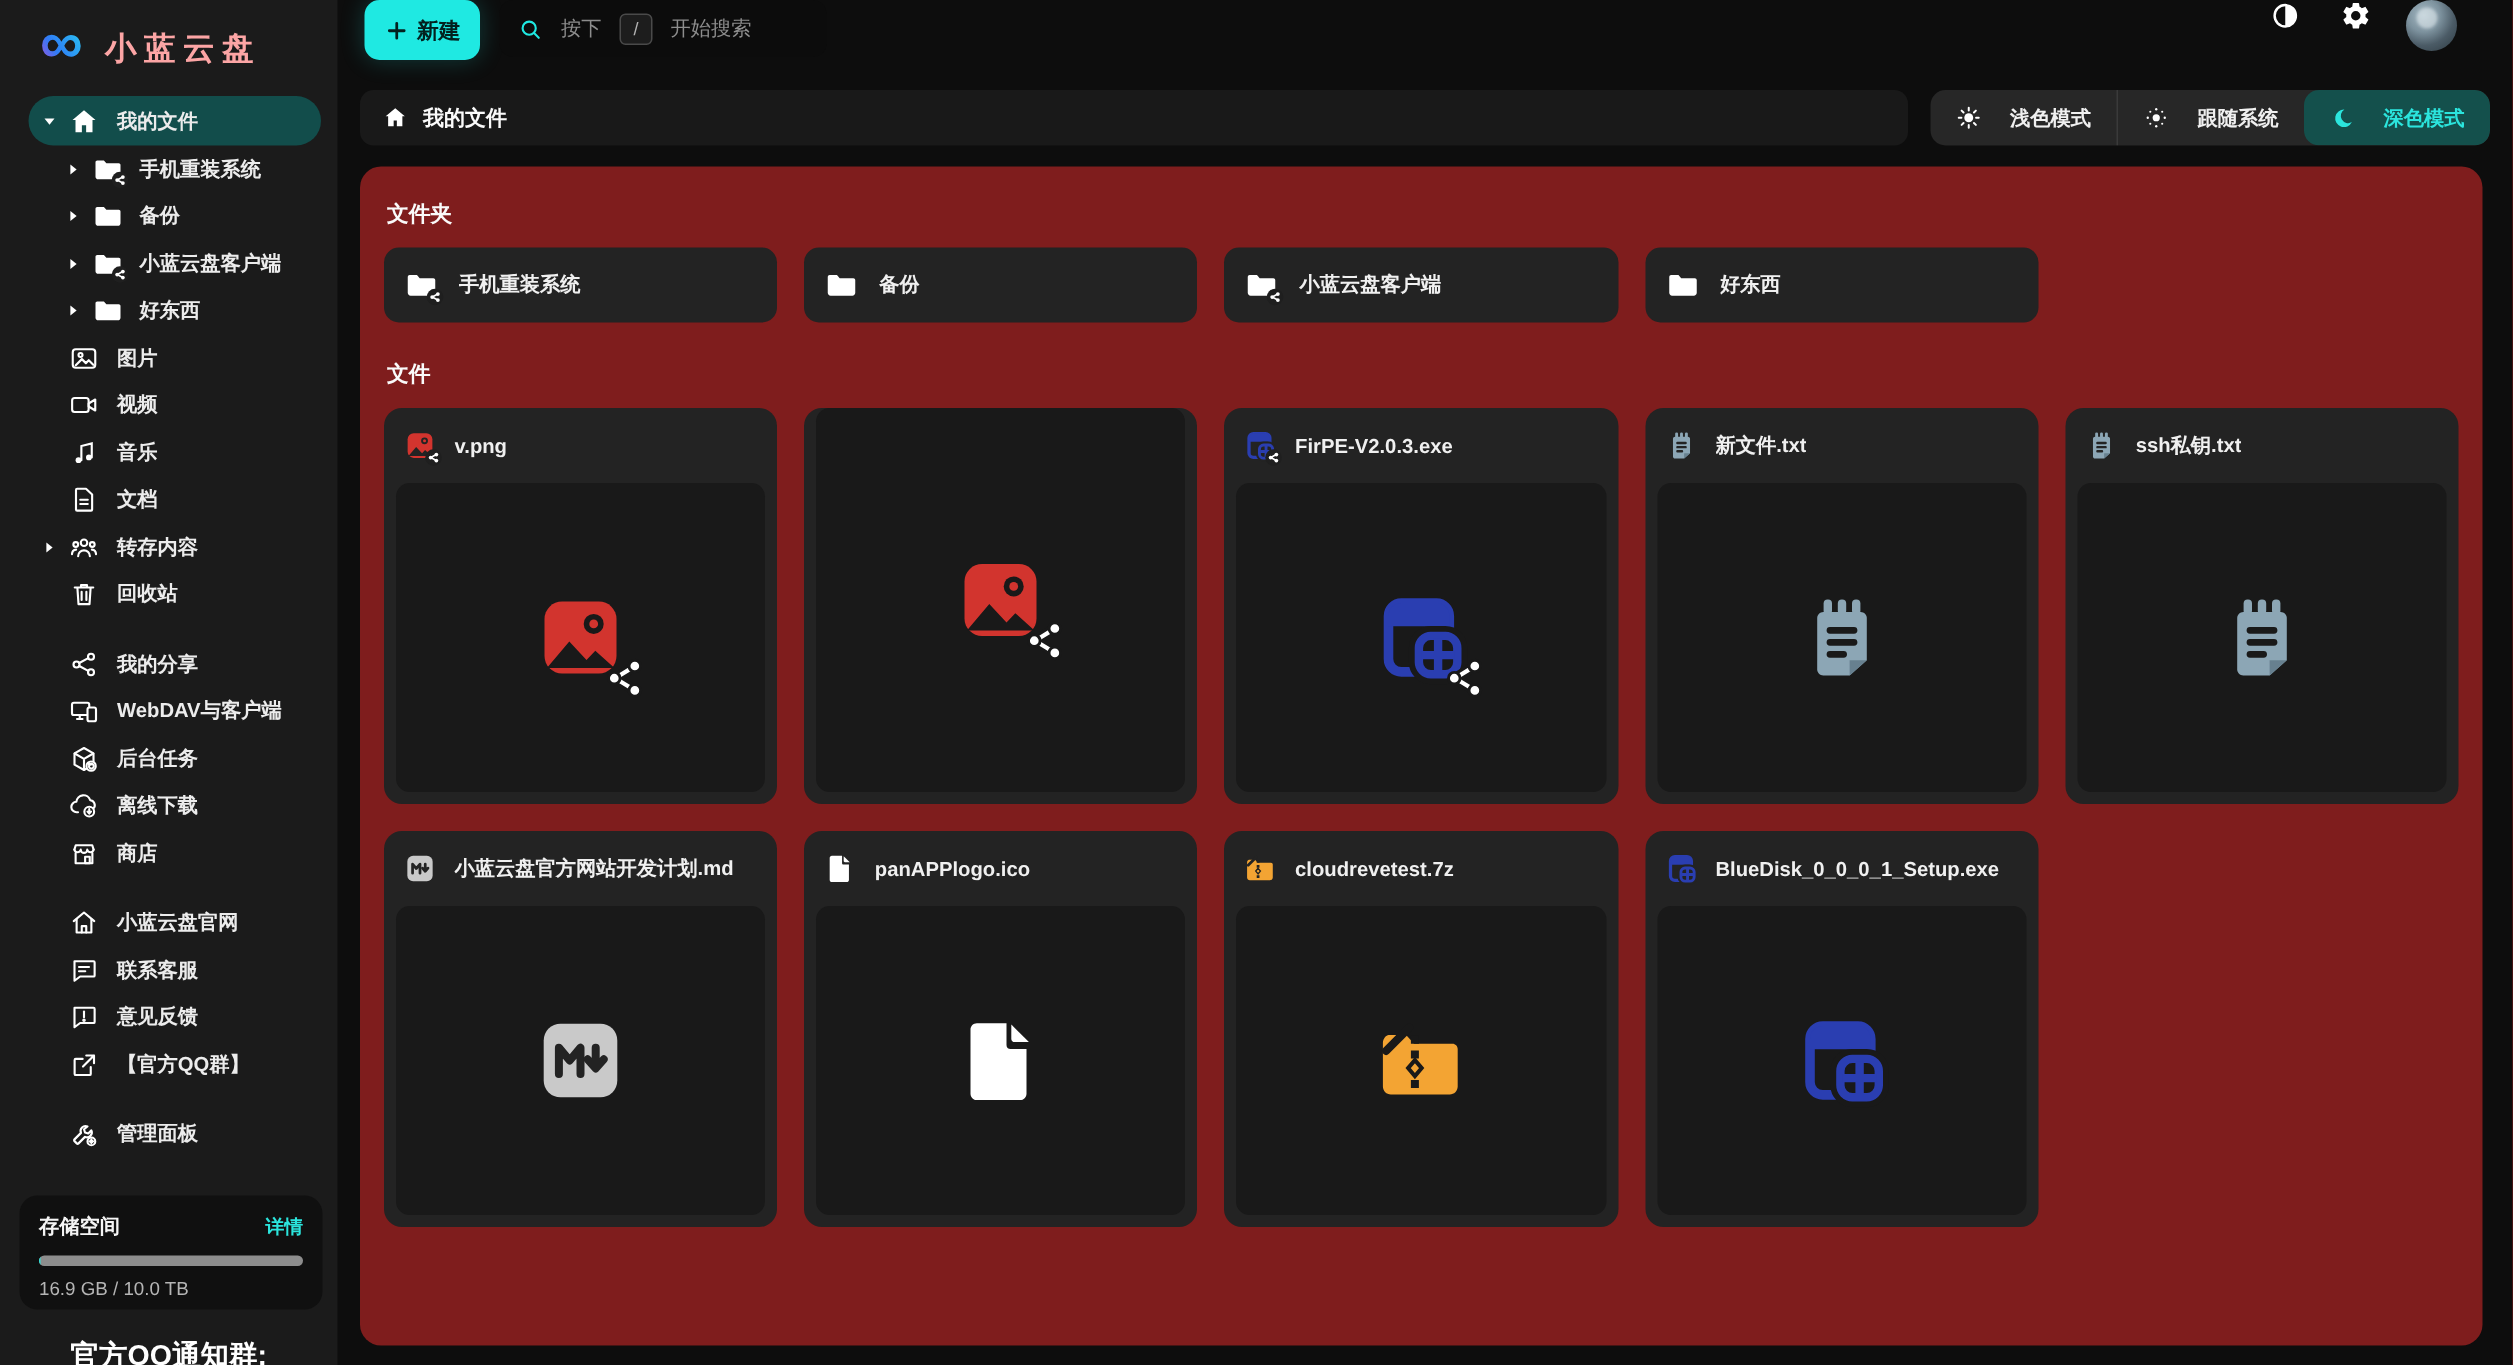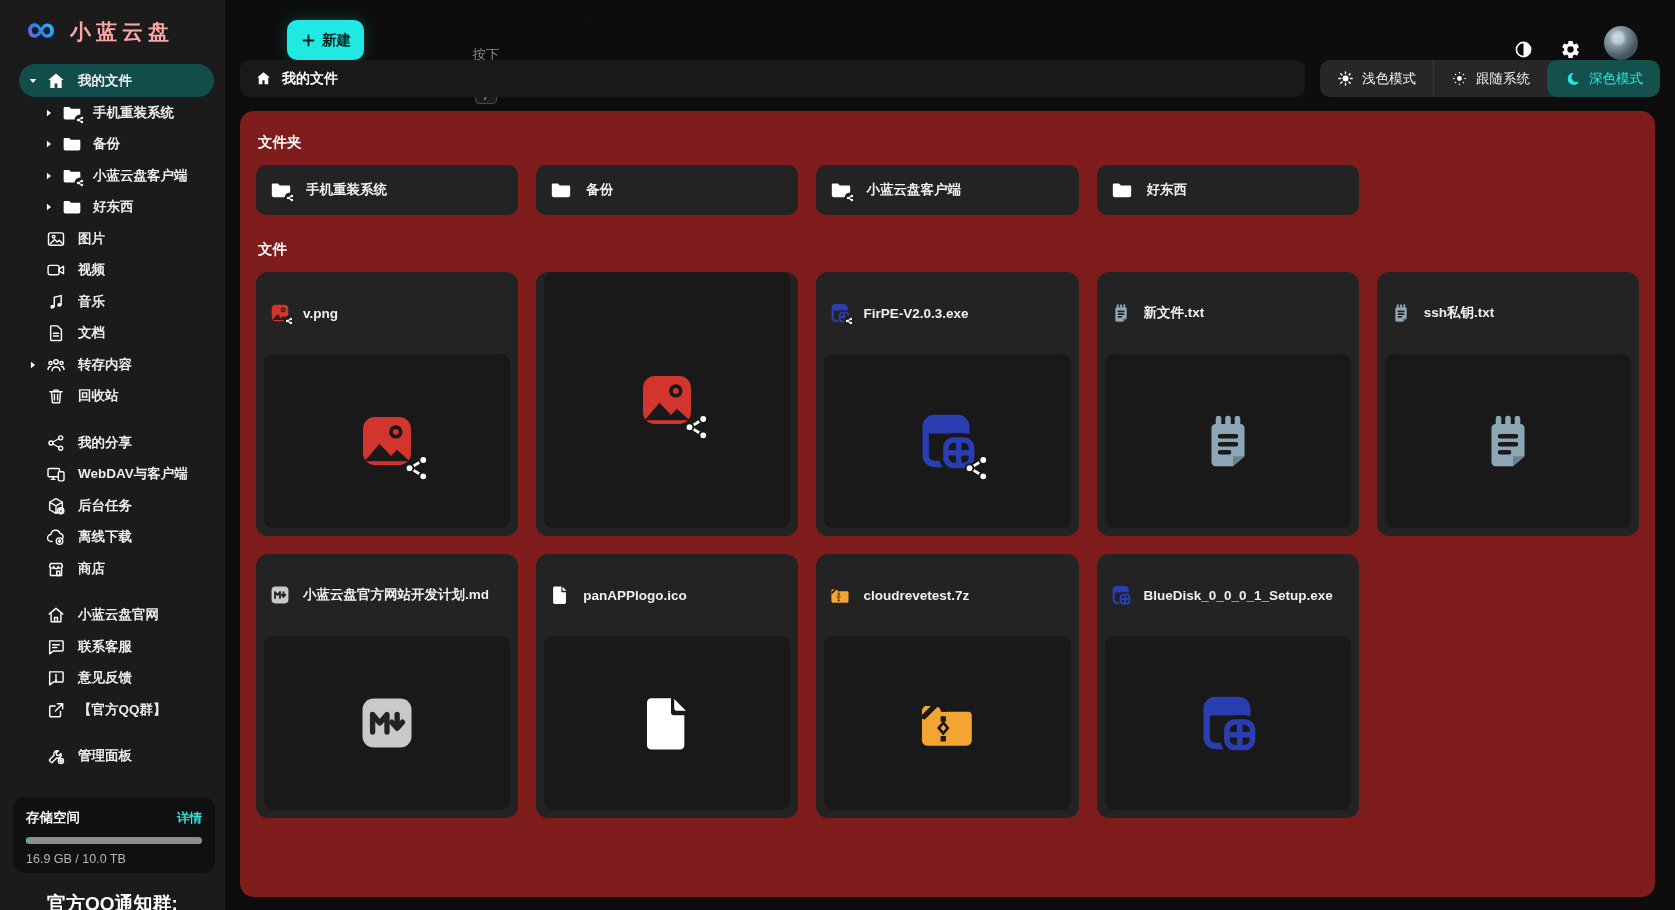--- a/index.html
+++ b/index.html
@@ -47,32 +47,32 @@
   .bar{margin-top:10px;height:7px;border-radius:4px;background:#8d8d8d;overflow:hidden;position:relative;}
   .bar .fill{position:absolute;left:0;top:0;bottom:0;background:#2be5dd;border-radius:4px;}
   .usage{margin-top:8px;font-size:12.5px;color:#b5b5b5;}
   .side-footer{
     position:absolute;left:0;right:0;top:891px;text-align:center;
     font-size:19px;font-weight:700;color:#fff;white-space:nowrap;
   }
 
   
   .main{flex:1;display:flex;flex-direction:column;min-width:0;}
-  .topbar{height:60px;display:flex;align-items:flex-end;padding:0 37px 0 18px;margin-left:44px;}
+  .topbar{height:60px;display:flex;align-items:flex-start;padding:0 37px 0 18px;}
   .new-btn{
     width:77px;height:40px;border:none;border-radius:10px;background:#1fe9e2;
     color:#03211f;font-weight:700;font-size:14.5px;display:flex;align-items:center;
     justify-content:center;gap:5px;cursor:pointer;
     box-shadow:0 0 16px rgba(31,233,226,.22);
     font-family:inherit;
   }
   .search-box{
     margin-left:13px;width:218px;height:38px;background:#0c0c0c;border-radius:9px;
-    display:flex;align-items:center;padding:0 12px;box-sizing:border-box;gap:24px;
-    color:#8d8d8d;font-size:13.5px;cursor:text;flex-direction:column;
+    display:flex;align-items:center;padding:0 12px;box-sizing:border-box;gap:12px;
+    color:#8d8d8d;font-size:13.5px;cursor:text;
   }
   .key-chip{
     border:1px solid #4a4a4a;background:#1d1d1d;border-radius:4px;
     min-width:16px;height:19px;display:flex;align-items:center;justify-content:center;
     font-size:12px;color:#b3b3b3;padding:0 2px;
   }
   .top-icon{background:none;border:none;padding:0;cursor:pointer;margin-left:26px;}
   .avatar{
     width:34px;height:34px;border-radius:50%;margin-left:23px;cursor:pointer;
     background:radial-gradient(circle at 35% 30%, #a8bcc6 0%, #7d929e 34%, #4b5b66 62%, #2c3940 100%);
@@ -84,21 +84,21 @@
   }
 
   .row2{display:flex;align-items:stretch;height:37px;padding:0 15px;gap:15px;}
   .breadcrumb{
     flex:1;background:#191919;border-radius:9px;display:flex;align-items:center;
     gap:10px;padding:0 15px;cursor:pointer;min-width:0;
   }
   .breadcrumb-label{font-size:14px;font-weight:700;color:#fafafa;}
   .theme-group{display:flex;background:#272727;border-radius:10px;overflow:hidden;flex-shrink:0;}
   .theme-seg{
-    display:flex;align-items:center;gap:8px;padding:0 17px;font-size:13.5px;font-weight:400;
+    display:flex;align-items:center;gap:19px;padding:0 17px;font-size:13.5px;font-weight:700;
     color:#f0f0f0;cursor:pointer;border-left:1px solid #3a3a3a;white-space:nowrap;
   }
   .theme-seg:first-child{border-left:none;}
   .theme-seg.selected{background:#14504c;color:#2be5dd;border-left-color:transparent;border-radius:10px;}
 
   .panel{
     margin:14px 20px 13px 15px;flex:1;background:#7f1d1d;border-radius:14px;
     padding:14px 16px;box-sizing:border-box;overflow:hidden;
   }
   .heading{font-size:14.5px;font-weight:700;color:#fafafa;margin:8px 0 13px 2px;}
@@ -106,21 +106,21 @@
   .grid{display:grid;grid-template-columns:repeat(5,1fr);gap:18px;}
   .folder-card{
     height:50px;background:#232323;border-radius:10px;display:flex;align-items:center;
     padding:0 14px;gap:14px;cursor:pointer;box-sizing:border-box;
   }
   .folder-name{font-size:13.5px;font-weight:600;color:#f0f0f0;white-space:nowrap;overflow:hidden;text-overflow:ellipsis;}
   .file-card{
     height:264px;background:#232323;border-radius:12px;display:flex;flex-direction:column;
     cursor:pointer;box-sizing:border-box;overflow:hidden;
   }
-  .file-head{height:50px;display:flex;align-items:center;gap:12px;padding:16px 13px;flex-shrink:0;}
+  .file-head{height:50px;display:flex;align-items:center;gap:12px;padding:0 13px;flex-shrink:0;}
   .file-name{font-size:13.5px;font-weight:600;color:#f0f0f0;white-space:nowrap;overflow:hidden;text-overflow:ellipsis;}
   .file-preview{
     margin:0 8px 8px;flex:1;background:#191919;border-radius:9px;
     display:flex;align-items:center;justify-content:center;position:relative;
   }
   .preview-icon{position:relative;width:64px;height:64px;}
   .big-badge{position:absolute;right:-13px;bottom:-10px;width:31px;height:31px;}
 </style>
 </head>
 <body>

